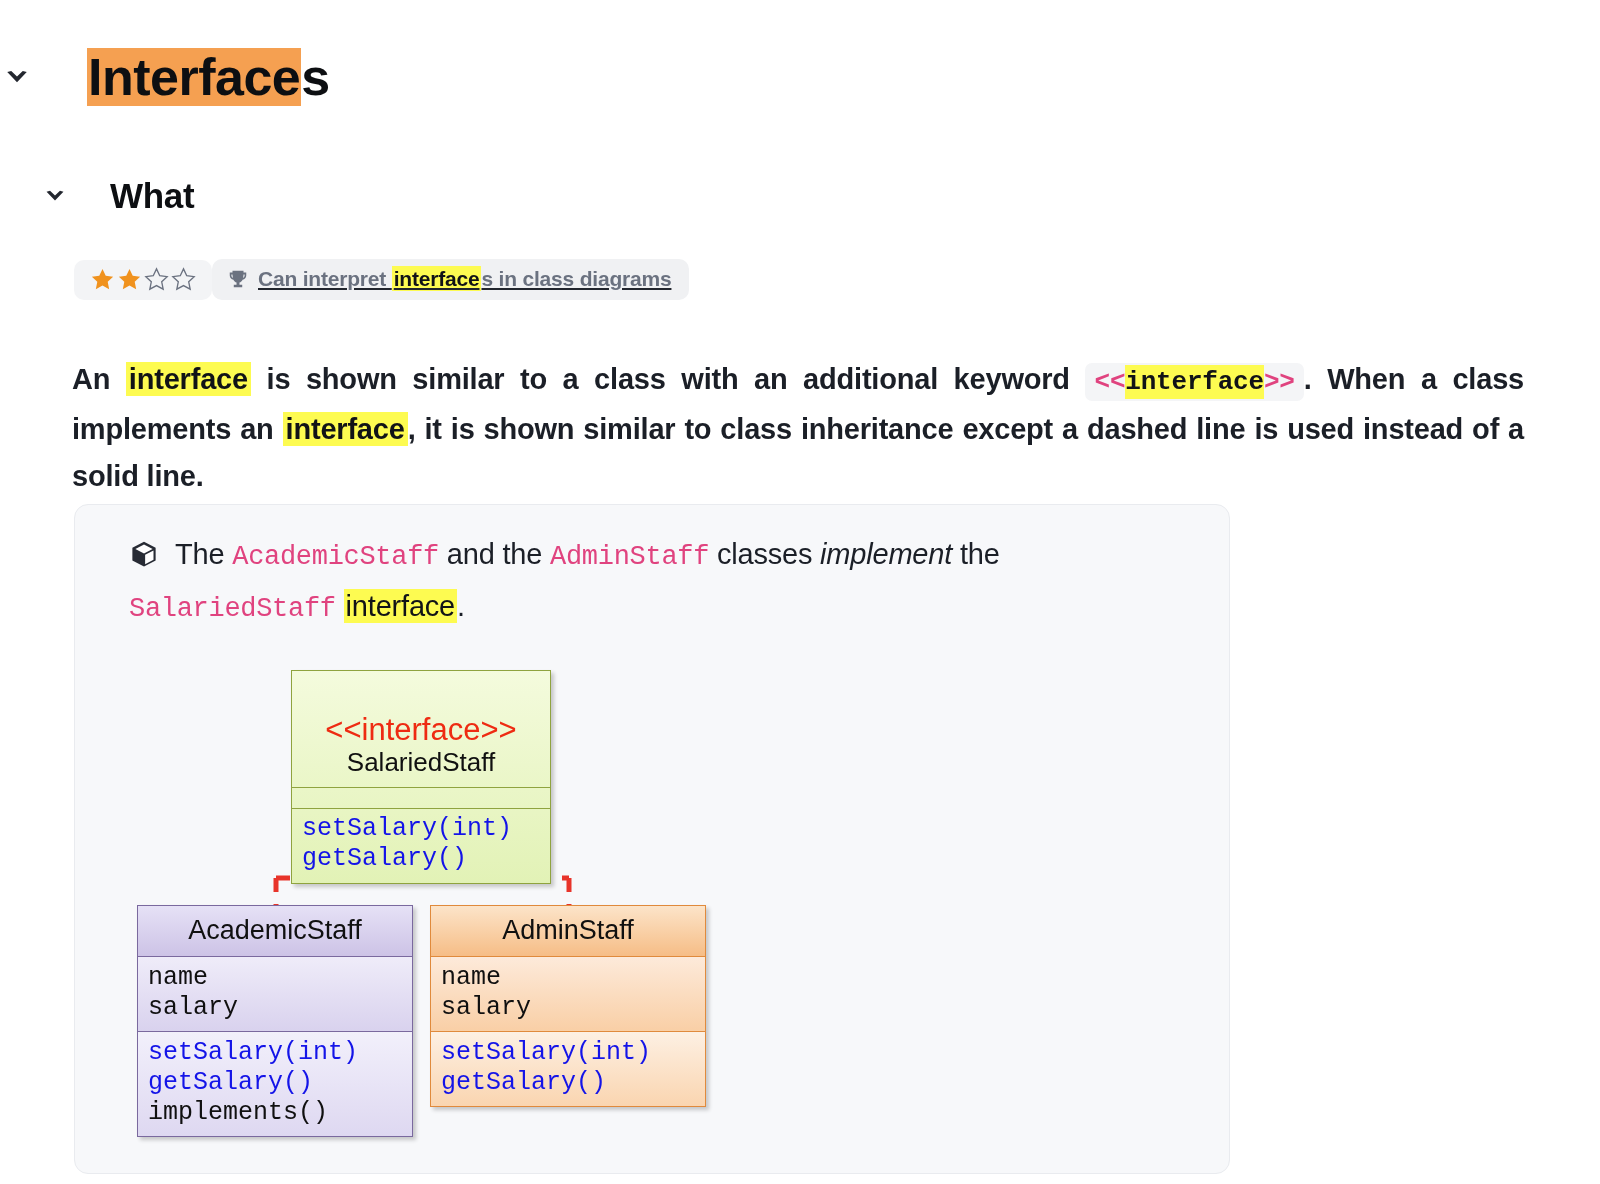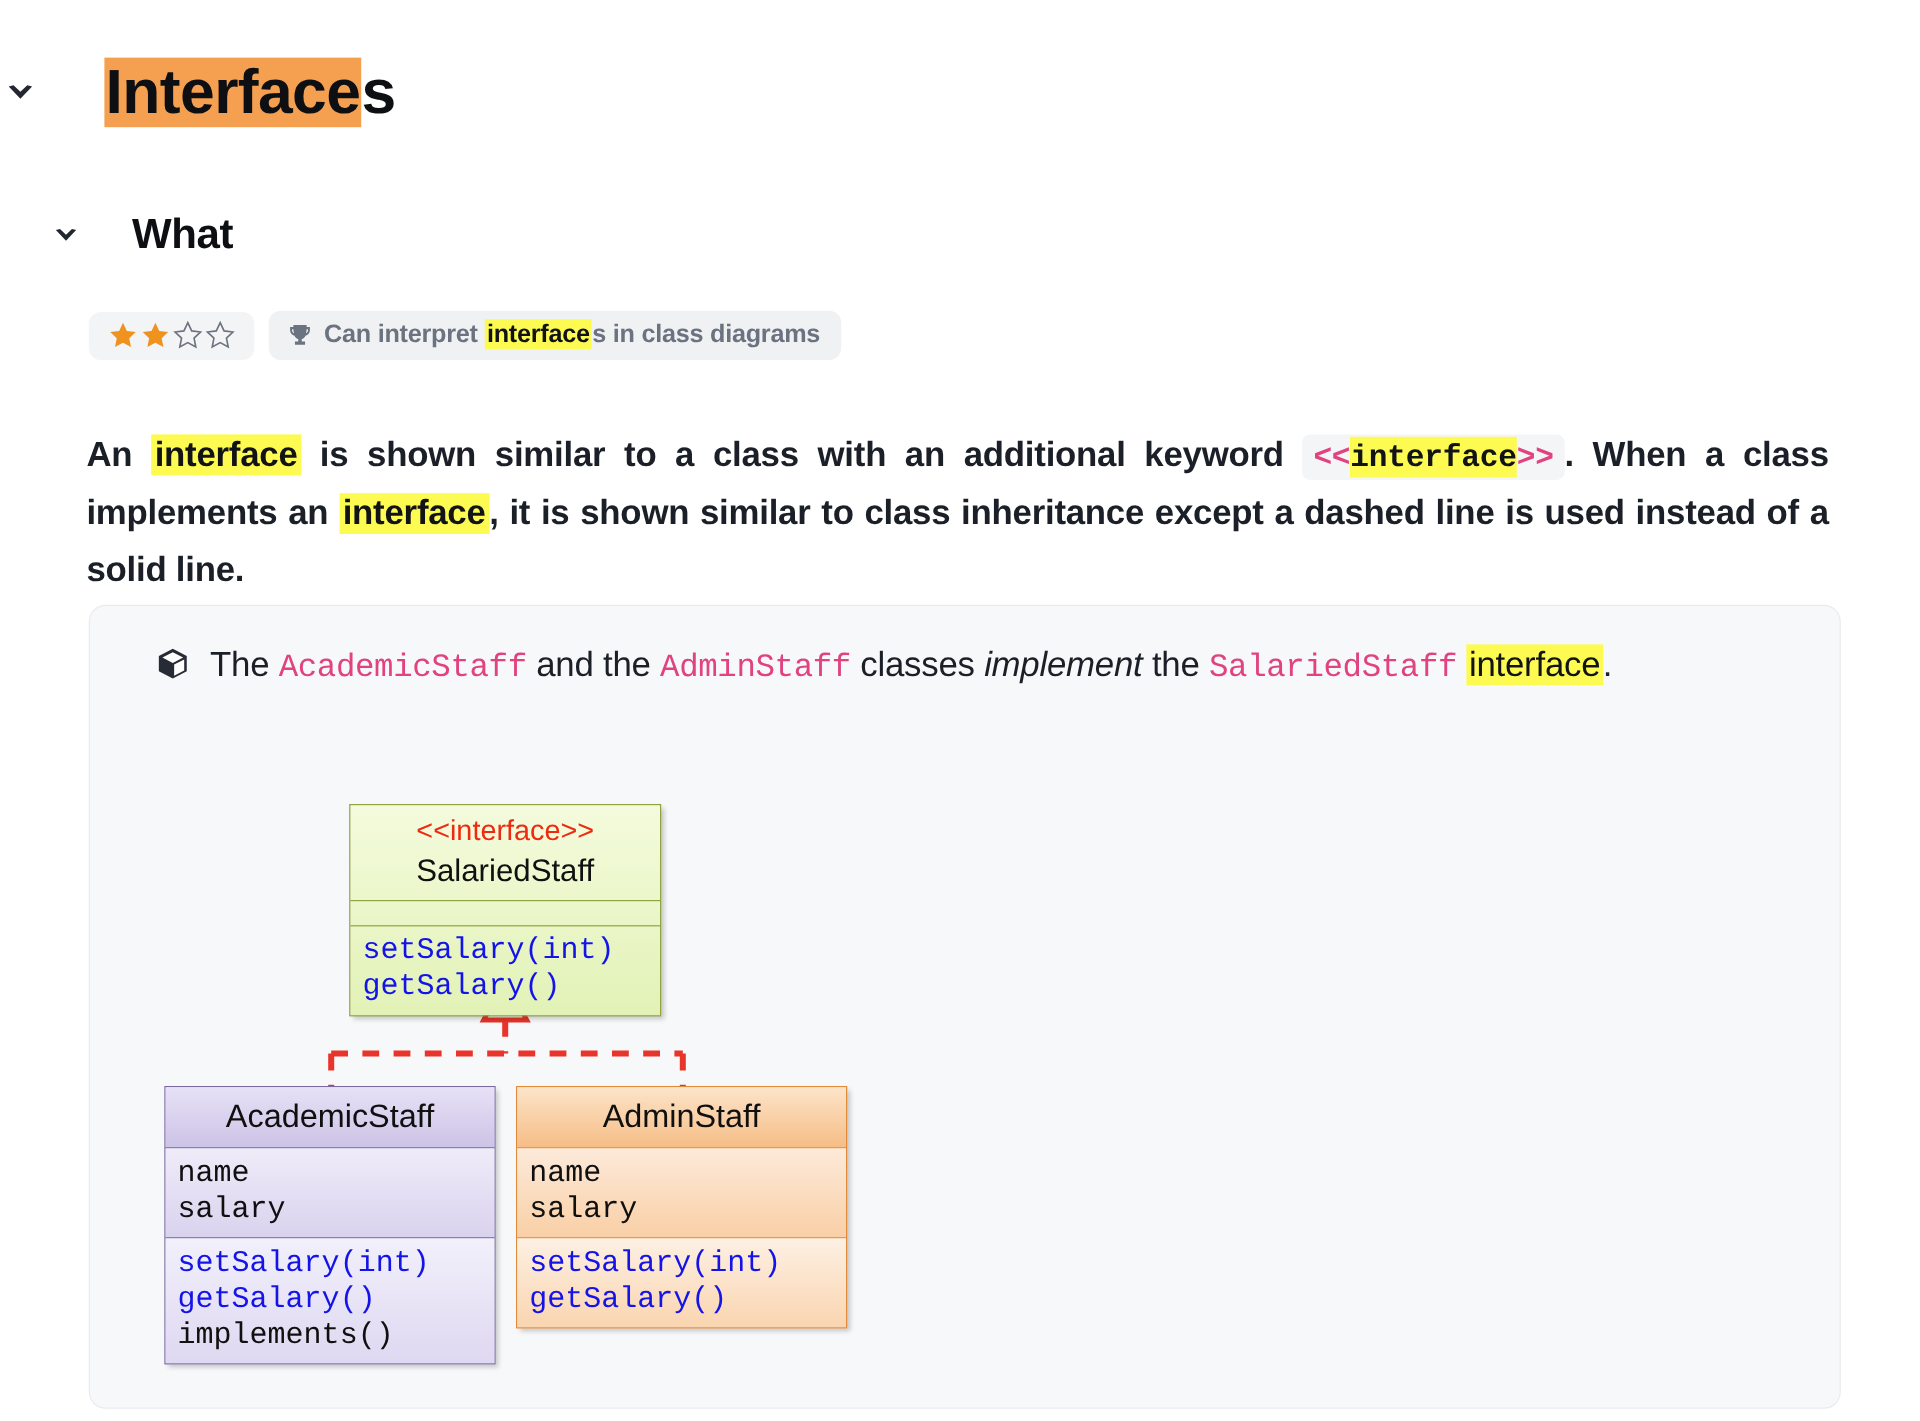--- a/index.html
+++ b/index.html
@@ -31,21 +31,21 @@
   }
   .h2-title {
     font-size: 35px; font-weight: 700; line-height: 1.1;
     margin-left: 38px; color: #0d0f12; letter-spacing: -0.3px;
   }
   .hl-orange { background: #f5a051; padding: 0 1px; }
 
   
   .badge-row {
     position: absolute; left: 74px; top: 259px;
-    display: flex; align-items: center; gap: 12px;
+    display: flex; align-items: center; gap: 0; text-decoration: underline;
   }
   .stars-chip {
     background: #f3f4f6; border-radius: 10px;
     padding: 7px 16px 8px; display: flex; align-items: center; gap: 2px;
   }
   .stars-chip svg { display: block; }
   .outcome-chip {
     background: #f0f1f3; border-radius: 10px;
     padding: 8px 18px 9px 15px;
     display: flex; align-items: center; gap: 9px;
@@ -66,21 +66,21 @@
   .codechip {
     background: #f4f5f7; border-radius: 7px; padding: 4px 9px;
     font-family: "Liberation Mono", monospace; font-size: 26px; font-weight: 700;
     color: #e0437f; white-space: nowrap;
   }
   .codechip .mark { background: #fdfb51; color: #111317; padding: 2px 0; }
 
   
   .callout {
     position: absolute; left: 74px; top: 504px;
-    width: 1460px; height: 670px;
+    width: 1156px; height: 670px;
     background: #f7f8fa; border: 1px solid #e9ebef;
     border-radius: 14px;
     overflow: hidden;
   }
   .callout-head {
     position: absolute; left: 54px; top: 26px; right: 40px;
     font-size: 29px; line-height: 47px; color: #1b1f27;
     letter-spacing: -0.2px;
   }
   .cube-icon { display: inline-block; vertical-align: -5px; margin-right: 16px; }
@@ -103,21 +103,21 @@
   .umlbox .sec { padding: 6px 10px 8px; font-family: Liberation Mono, monospace; }
   .umlbox .title-sec { text-align: center; padding: 9px 10px 11px; }
 
   
   #box-salaried {
     left: 216px; top: 165px; width: 260px;
     border: 1px solid #8fa33f;
     background: linear-gradient(180deg,#f4fbdd 0%,#e2f2b6 100%);
   }
   #box-salaried .title-sec { padding: 6px 8px 8px; }
-  #box-salaried .stereo { color: #ee2b12; font-size: 24px; line-height: 31px; }
+  #box-salaried .stereo { color: #ee2b12; font-size: 31px; line-height: 31px; margin-top: 37px; }
   #box-salaried .cname { color: #101010; font-size: 26px; line-height: 34px; }
   #box-salaried .attrs {
     border-top: 1px solid #8fa33f; border-bottom: 1px solid #8fa33f;
     height: 22px; padding: 0;
   }
   #box-salaried .meths { color: #1414e8; padding: 5px 10px 9px; }
 
   
   #box-academic {
     left: 62px; top: 400px; width: 276px;

